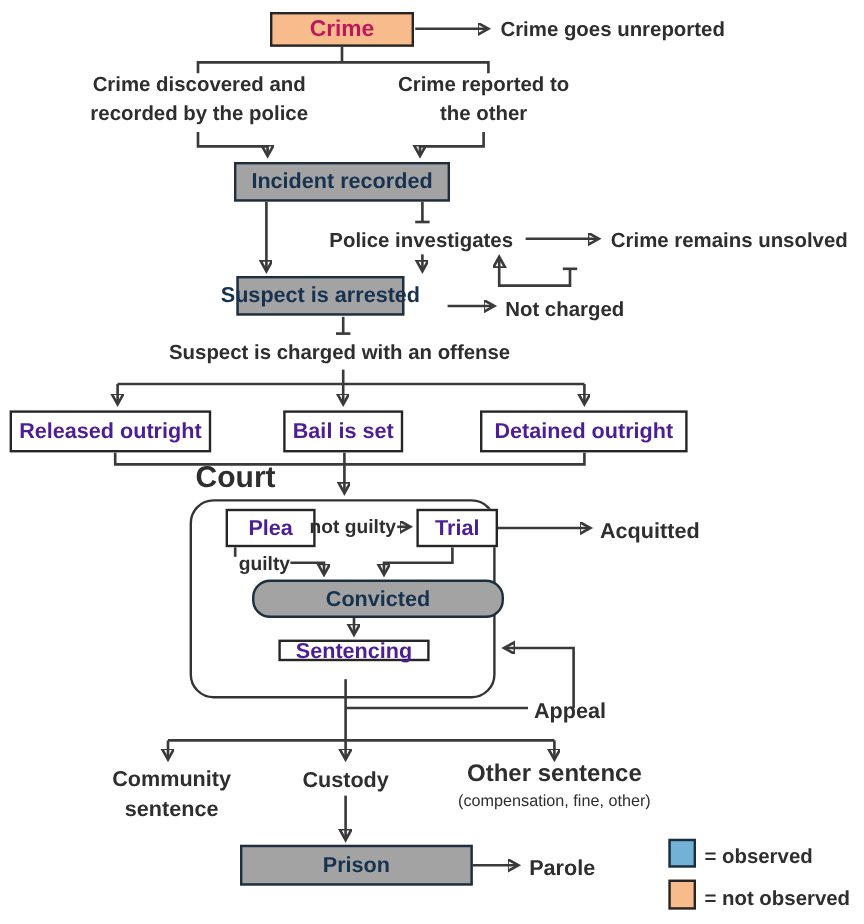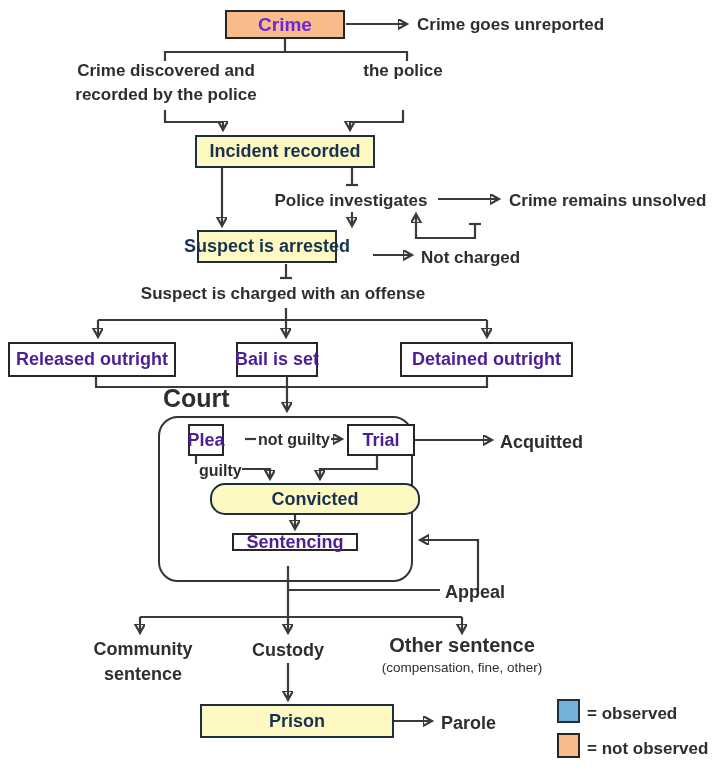--- a/index.html
+++ b/index.html
@@ -5,22 +5,22 @@
   html,body{margin:0;padding:0;background:#ffffff;}
   #stage{
     position:relative;width:720px;height:770px;background:#ffffff;
     font-family:"Liberation Sans","DejaVu Sans",sans-serif;color:#2e2e2e;overflow:hidden;
   }
   .box{
     position:absolute;display:flex;align-items:center;justify-content:center;
     border:2px solid #262626;background:#ffffff;box-sizing:border-box;
     font-weight:700;font-size:18px;color:#4c1d95;white-space:nowrap;
   }
-  .box.blue{background:#fef9c3;border-color:#1d2f3e;color:#16324f;}
-  .box.orange{background:#f8bb8c;border-color:#262626;color:#6d28d9;}
+  .box.blue{background:#a3a3a3;border-color:#1d2f3e;color:#16324f;}
+  .box.orange{background:#f8bb8c;border-color:#262626;color:#be185d;}
   .lbl{position:absolute;font-weight:700;font-size:17px;line-height:24px;white-space:nowrap;}
   .center{text-align:center;}
   .court-frame{
     position:absolute;left:158px;top:416px;width:255px;height:166px;
     border:2.5px solid #333;border-radius:20px;box-sizing:border-box;background:transparent;
   }
   .swatch{position:absolute;width:23px;height:24px;border:2px solid #1d2f3e;box-sizing:border-box;}
   .swatch.orange{border-color:#262626;background:#f8bb8c;}
   .swatch.blue{background:#74b1d7;}
   svg.wires{position:absolute;left:0;top:0;pointer-events:none;}
@@ -102,36 +102,37 @@
 
     <line x1="288" y1="663" x2="288" y2="699" marker-end="url(#ah)"></line>
 
     <line x1="376" y1="721" x2="431" y2="721" marker-end="url(#ah)"></line>
   </svg>
 
   <div class="box orange" style="left:225px;top:10px;width:120px;height:29px;font-size:19px;">Crime</div>
   <div class="box blue" style="left:195px;top:135px;width:180px;height:33px;">Incident recorded</div>
   <div class="box blue" style="left:197px;top:230px;width:140px;height:33px;">Suspect is arrested</div>
   <div class="box" style="left:8px;top:342px;width:168px;height:35px;">Released outright</div>
-  <div class="box" style="left:236px;top:342px;width:82px;height:35px;">Bail is set</div>
+  <div class="box" style="left:236px;top:342px;width:100px;height:35px;">Bail is set</div>
   <div class="box" style="left:400px;top:342px;width:173px;height:35px;">Detained outright</div>
-  <div class="box" style="left:188px;top:424px;width:36px;height:32px;">Plea</div>
+  <div class="box" style="left:188px;top:424px;width:75px;height:32px;">Plea</div>
   <div class="box" style="left:347px;top:424px;width:68px;height:32px;">Trial</div>
   <div class="box blue" style="left:210px;top:483px;width:210px;height:32px;border-radius:15px;">Convicted</div>
   <div class="box" style="left:232px;top:533px;width:126px;height:18px;">Sentencing</div>
   <div class="box blue" style="left:200px;top:704px;width:194px;height:34px;">Prison</div>
 
   <div class="lbl" style="left:417px;top:13px;">Crime goes unreported</div>
 
   <div class="lbl center" style="left:60px;top:59px;width:212px;">
     <div>Crime discovered and</div>
     <div>recorded by the police</div>
   </div>
   <div class="lbl center" style="left:320px;top:59px;width:166px;">
-    <div>the police</div>
+    <div>Crime reported to</div>
+    <div>the other</div>
   </div>
 
   <div class="lbl center" style="left:268px;top:189px;width:166px;">Police investigates</div>
   <div class="lbl" style="left:509px;top:189px;">Crime remains unsolved</div>
   <div class="lbl" style="left:421px;top:246px;">Not charged</div>
   <div class="lbl center" style="left:133px;top:282px;width:300px;">Suspect is charged with an offense</div>
 
   <div class="lbl" style="left:163px;top:384px;font-size:25px;line-height:28px;">Court</div>
   <div class="lbl center" style="left:254px;top:430px;width:80px;font-size:16px;line-height:19px;text-align:center;">not guilty</div>
   <div class="lbl" style="left:199px;top:461px;font-size:16px;line-height:19px;">guilty</div>

